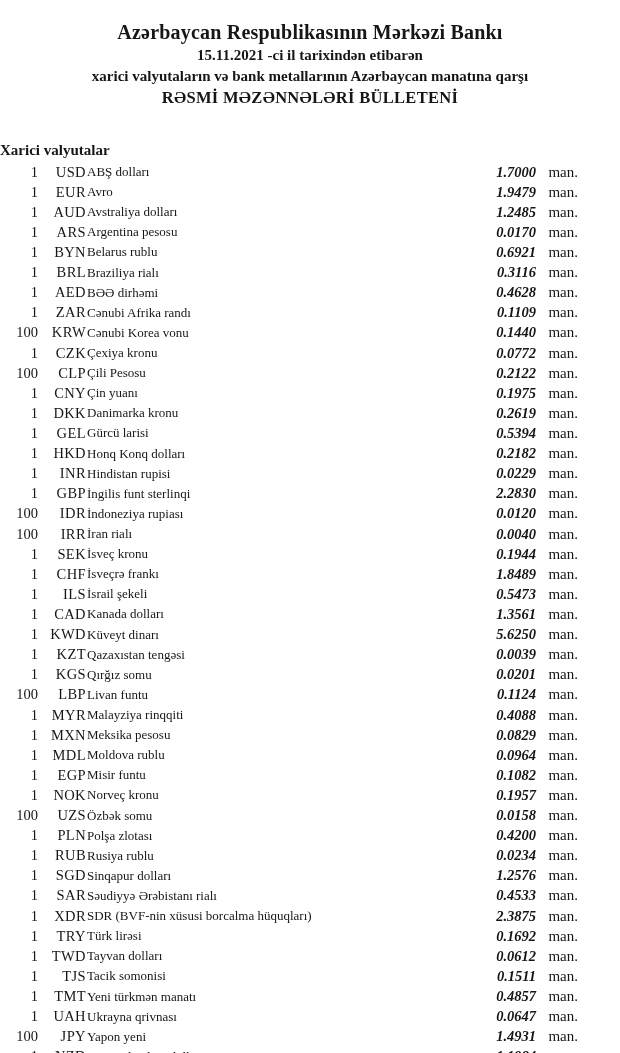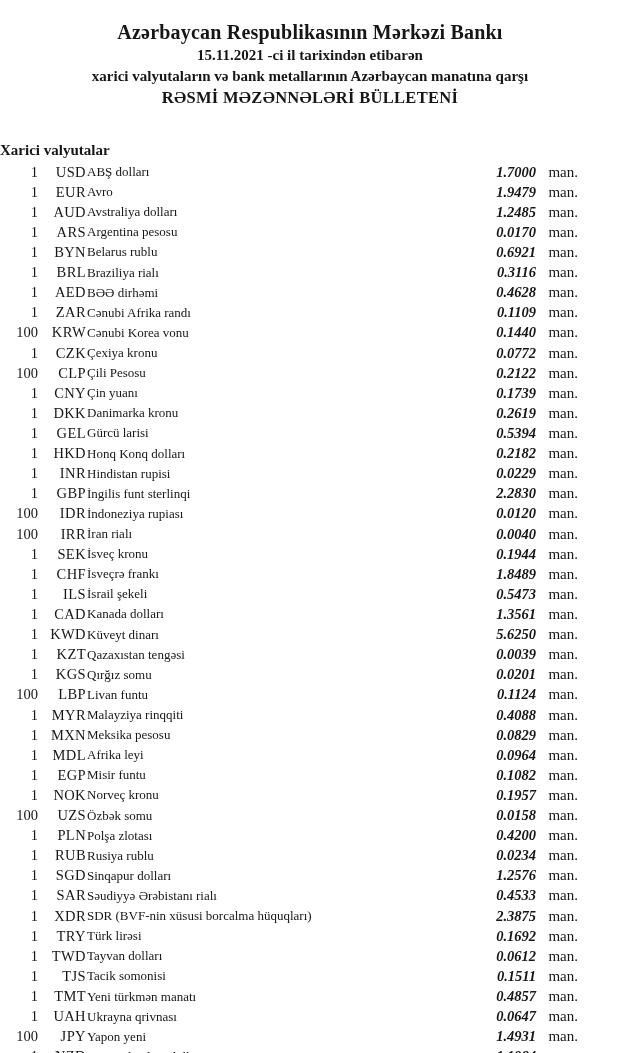--- a/index.html
+++ b/index.html
@@ -186,21 +186,21 @@
     <span class="code">CLP</span>
     <span class="name">Çili Pesosu</span>
     <span class="rate">0.2122</span>
     <span class="unit">man.</span>
   </div>
 
   <div class="row">
     <span class="qty">1</span>
     <span class="code">CNY</span>
     <span class="name">Çin yuanı</span>
-    <span class="rate">0.1739</span>
+    <span class="rate">0.1975</span>
     <span class="unit">man.</span>
   </div>
 
   <div class="row">
     <span class="qty">1</span>
     <span class="code">DKK</span>
     <span class="name">Danimarka kronu</span>
     <span class="rate">0.2619</span>
     <span class="unit">man.</span>
   </div>
@@ -329,21 +329,21 @@
     <span class="qty">1</span>
     <span class="code">MXN</span>
     <span class="name">Meksika pesosu</span>
     <span class="rate">0.0829</span>
     <span class="unit">man.</span>
   </div>
 
   <div class="row">
     <span class="qty">1</span>
     <span class="code">MDL</span>
-    <span class="name">Afrika leyi</span>
+    <span class="name">Moldova rublu</span>
     <span class="rate">0.0964</span>
     <span class="unit">man.</span>
   </div>
 
   <div class="row">
     <span class="qty">1</span>
     <span class="code">EGP</span>
     <span class="name">Misir funtu</span>
     <span class="rate">0.1082</span>
     <span class="unit">man.</span>

